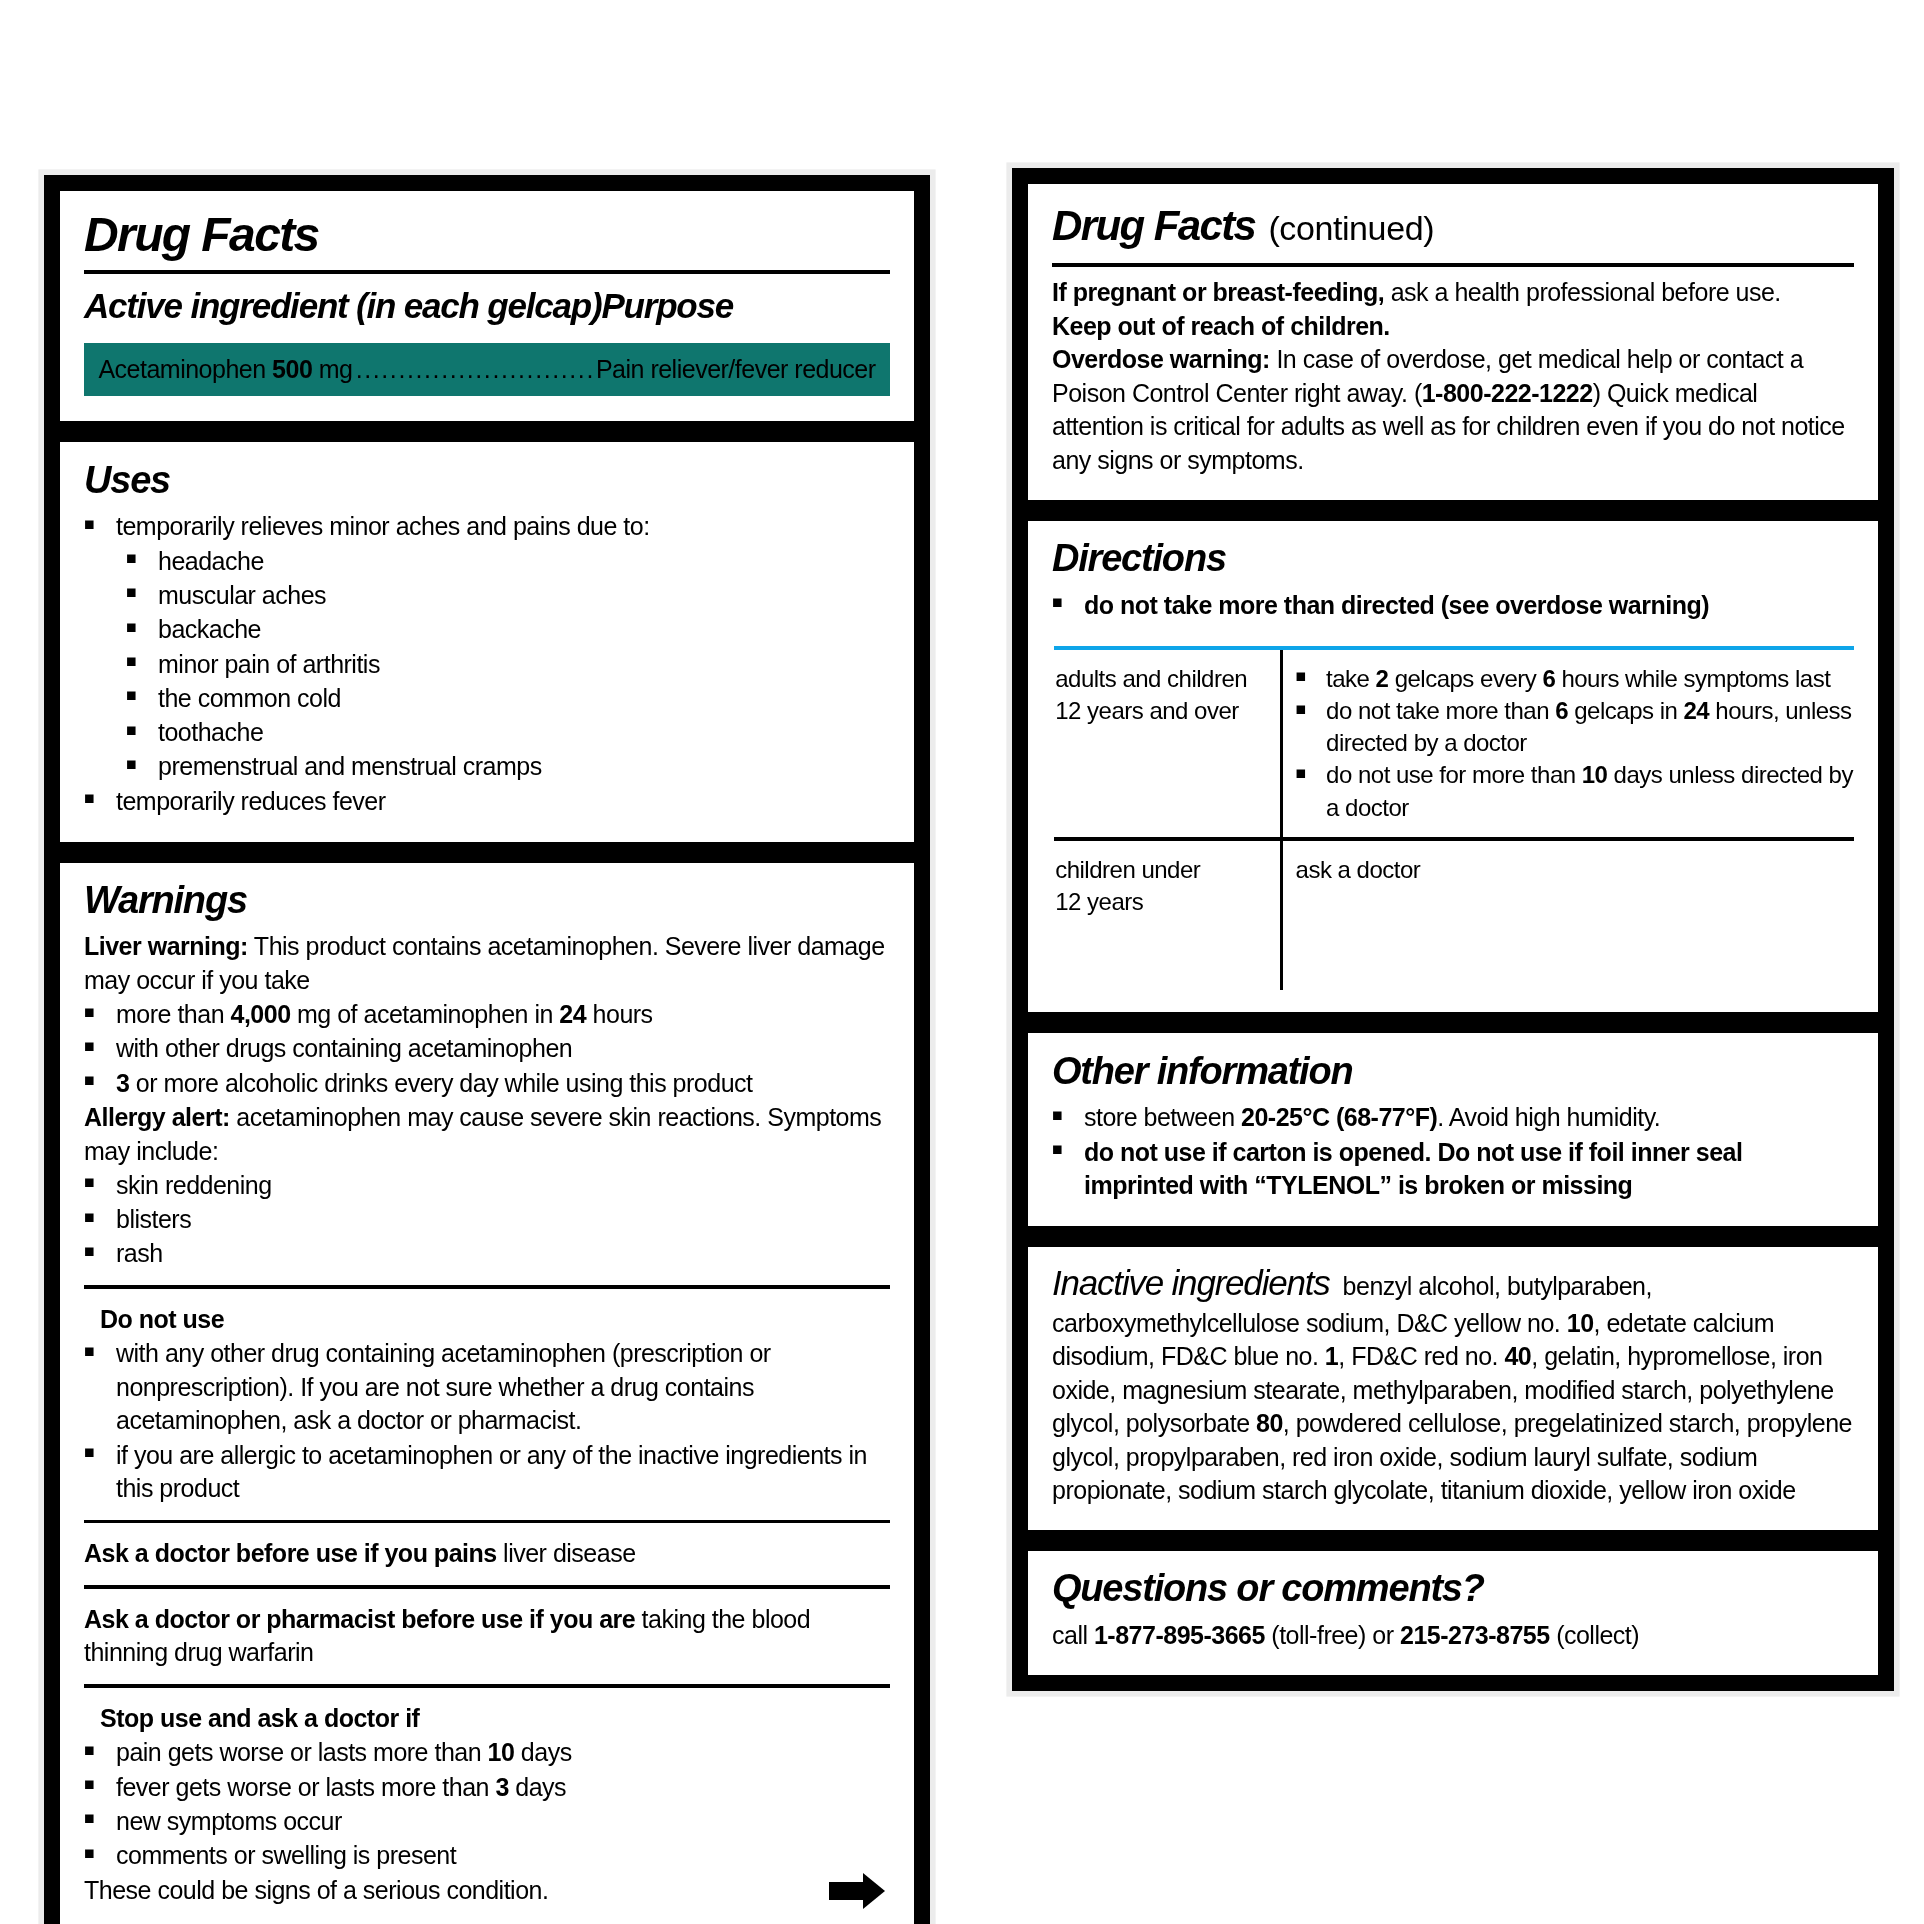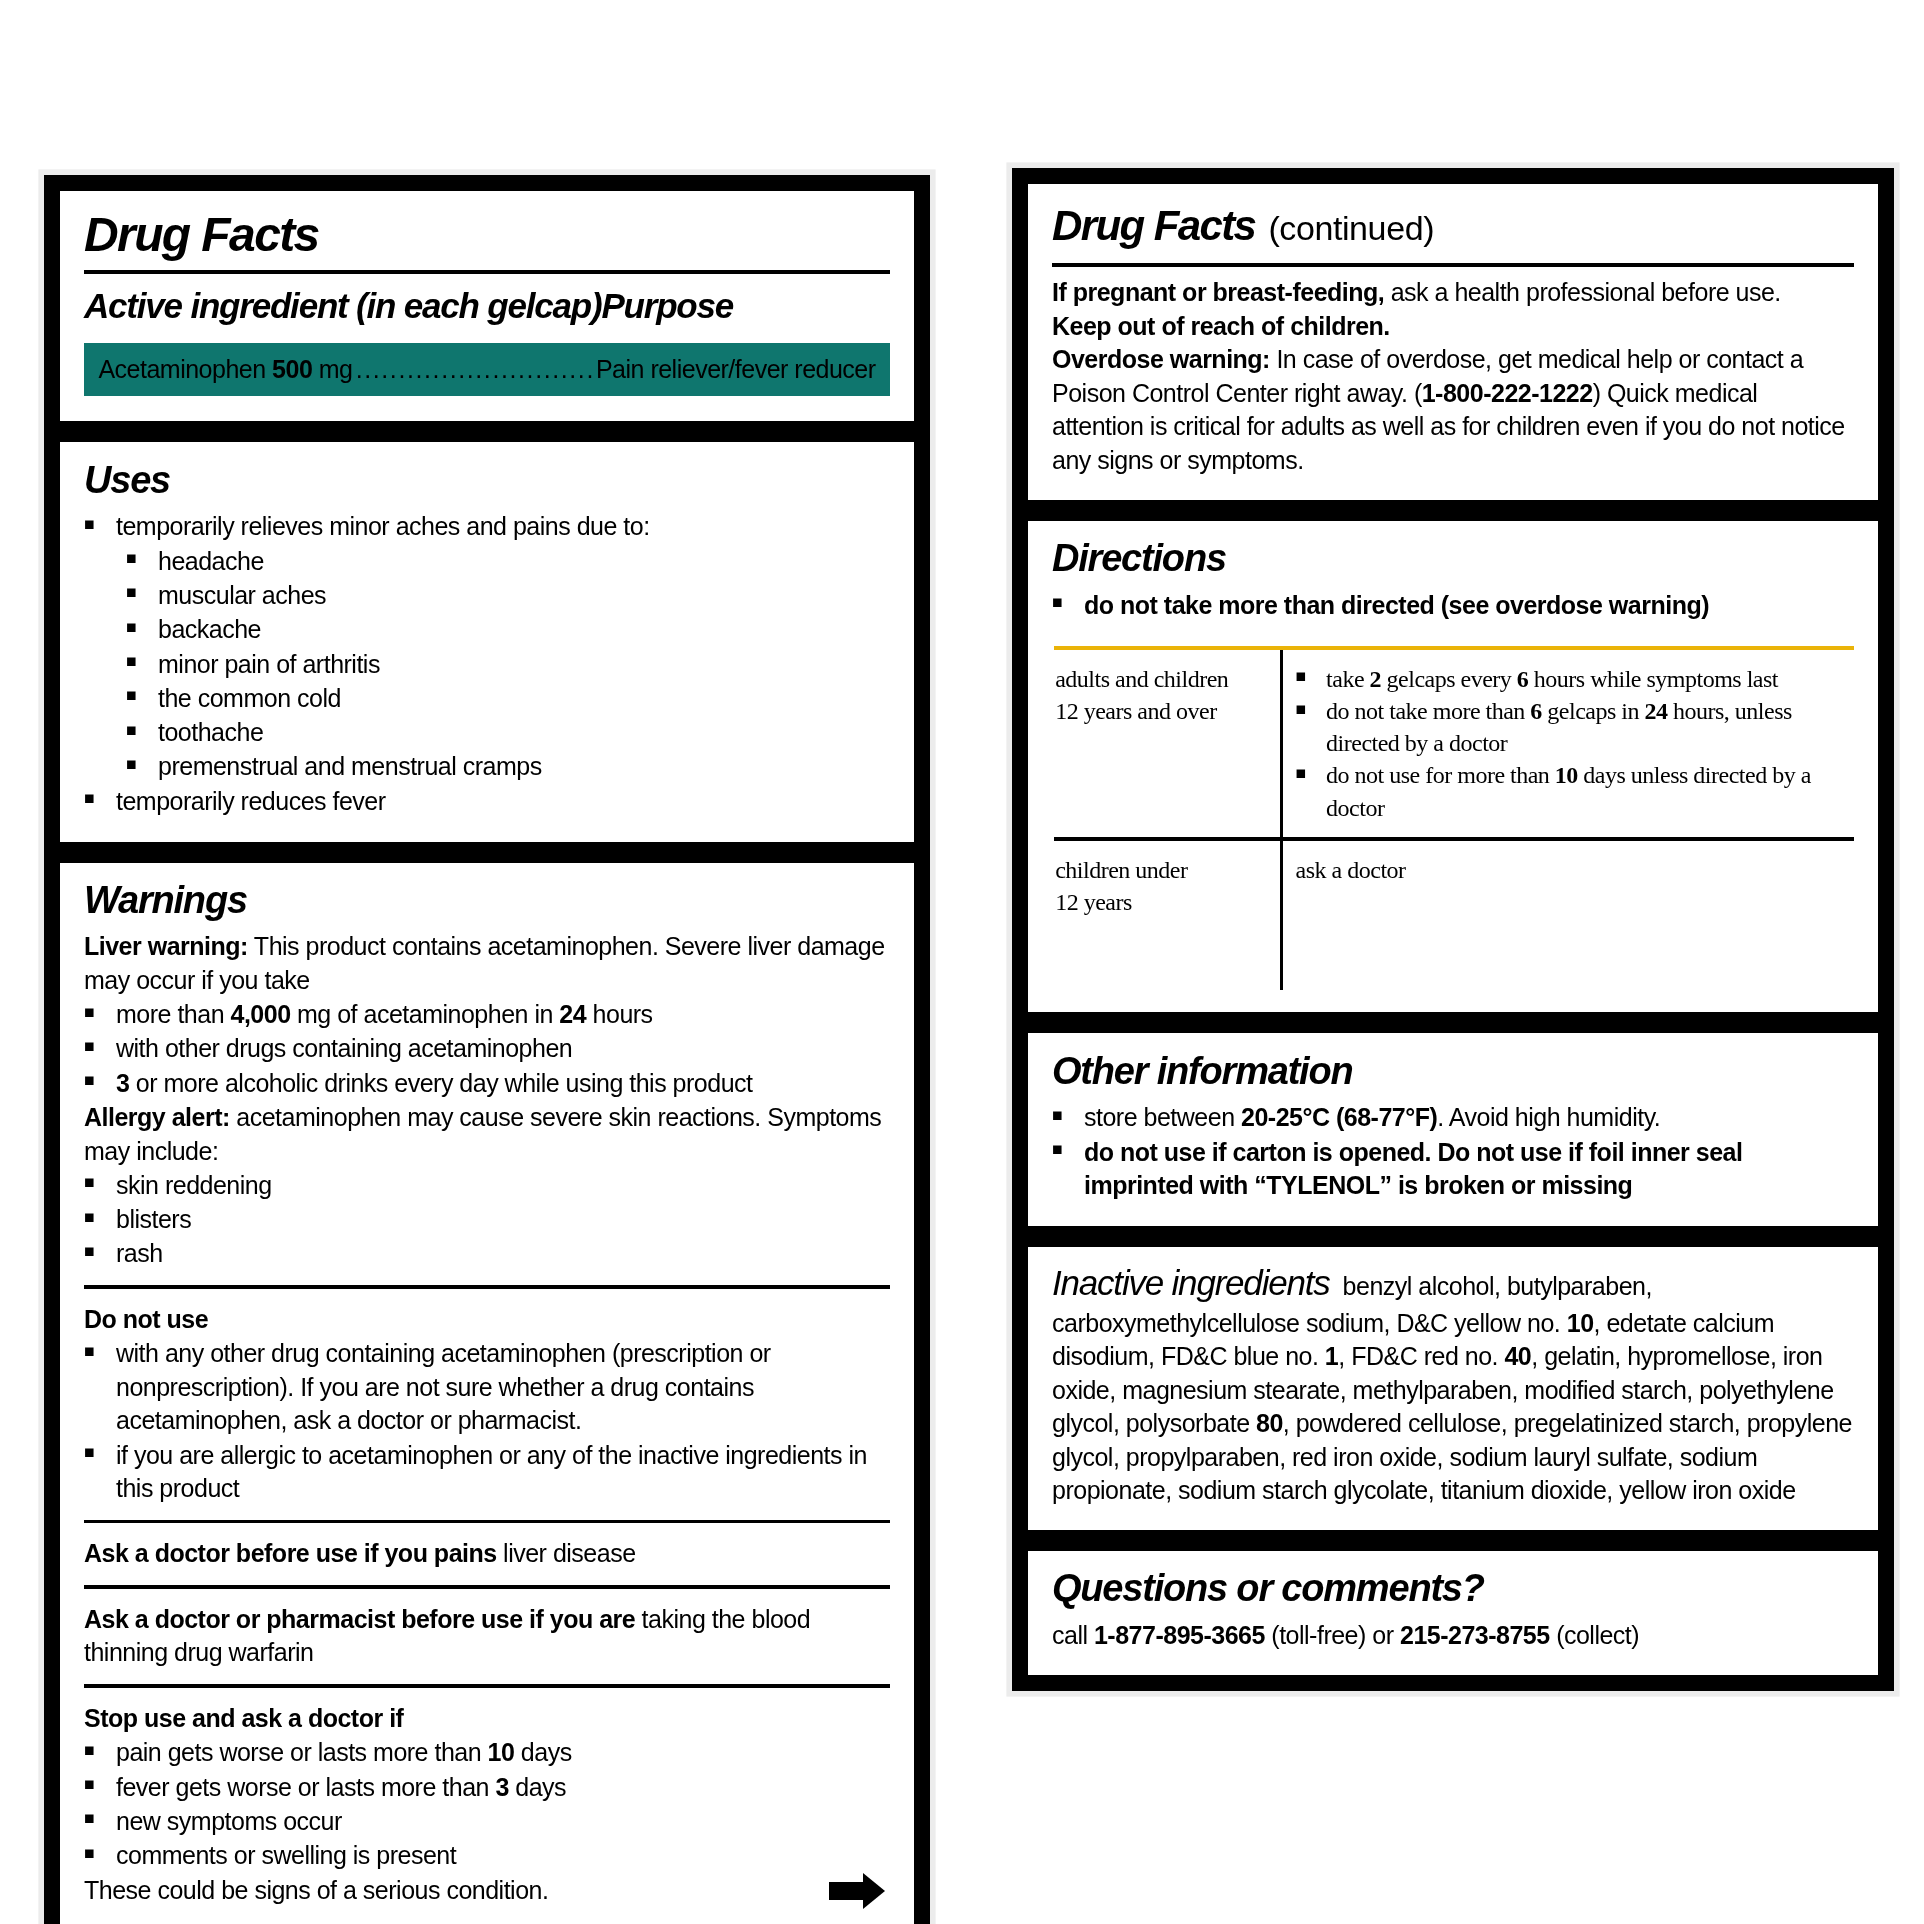--- a/index.html
+++ b/index.html
@@ -24,29 +24,29 @@
   
   .gray-row{background:#0f766e;display:flex;align-items:flex-start;padding:9.6px 14.4px;margin:0 0 3.2px 0;}
   .gr-name{white-space:nowrap;}
   .gr-dots{flex:1;overflow:hidden;white-space:nowrap;letter-spacing:1.6px;padding:0 3.2px;}
   .gr-purpose{white-space:nowrap;}
   
   .li{display:flex;align-items:flex-start;margin:0.8px 0;}
   .sq{flex:0 0 32px;font-size:17.6px;line-height:inherit;padding-top:2.4px;}
   .li .bt{flex:1;}
   .li.sub{margin-left:42px;}
-  .bold-line{font-weight:bold;}
+  .bold-line{font-weight:bold;margin-left:16px;}
   p{margin:0;}
   .mt{margin-top:8px;}
   
   .foot-row{display:flex;justify-content:space-between;align-items:center;margin-top:1.6px;}
   .arrow{position:relative;width:34px;height:17.6px;background:#000;margin-right:27px;flex:0 0 auto;}
   .arrow::after{content:"";position:absolute;left:100%;top:50%;transform:translateY(-50%);width:0;height:0;border-left:22.5px solid #000;border-top:18.4px solid transparent;border-bottom:18.4px solid transparent;}
   
-  .dtable{border-top:4px solid #eab308;margin:24px 0 0 1.6px;font-size:24px;font-family:Liberation Serif, serif;}
+  .dtable{border-top:4px solid #0ea5e9;margin:24px 0 0 1.6px;font-size:24px;}
   .drow{display:flex;}
   .drow-1{border-bottom:4px solid #000;}
   .dlabel{flex:0 0 218px;padding:13px 6.4px 13px 1.6px;}
   .dbody{flex:1;border-left:3.2px solid #000;padding:13px 0 13px 13px;}
   .drow-2 .dbody{padding-bottom:104px;}
   .dbullets .li{margin:0;}
   .dbullets .sq{flex:0 0 30.5px;}
 </style>
 </head>
 <body>

